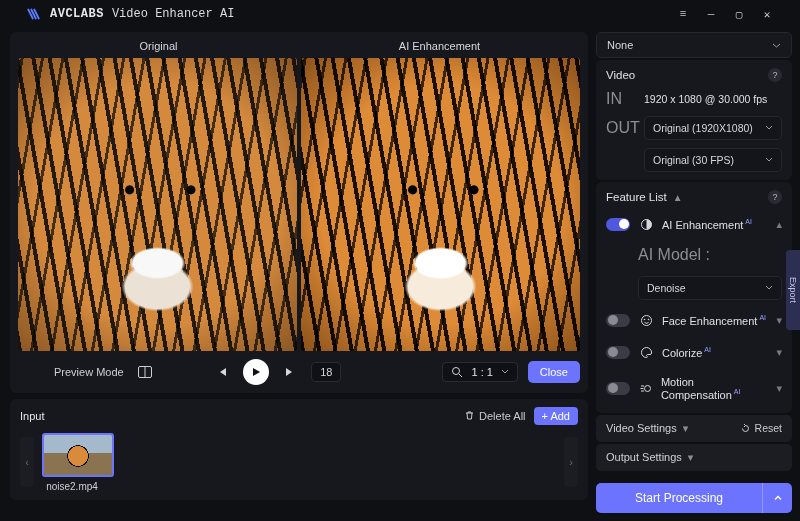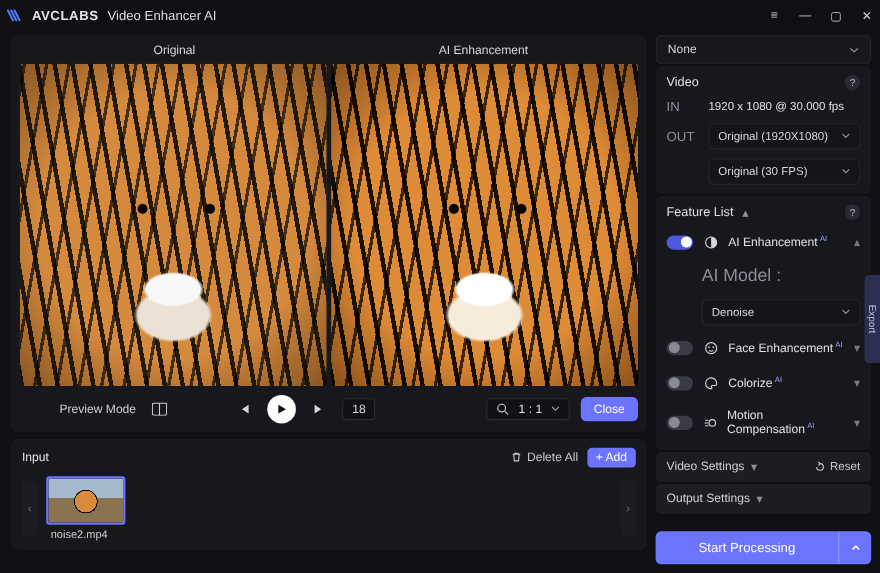--- a/index.html
+++ b/index.html
@@ -1,17 +1,17 @@
 <!DOCTYPE html>
 <html><head>
 <meta charset="utf-8">
 <style>
   * { box-sizing: border-box; margin: 0; padding: 0; }
   html, body { width: 800px; height: 521px; background: #0f1014; font-family: -apple-system, "Segoe UI", Arial, sans-serif; color: #e6e6e8; font-size: 11px; overflow: hidden; }
-  .titlebar { height: 28px; display: flex; align-items: center; padding: 0 5px; gap: 8px; }
+  .titlebar { height: 28px; display: flex; align-items: center; padding: 0 26px; gap: 8px; font-family: Liberation Mono, monospace; }
   .logo { display: flex; align-items: center; gap: 6px; }
   .logo-mark { width:18px; height:18px; display:flex; align-items:center; justify-content:center;}
   .logo-text { font-weight: 600; letter-spacing: .5px; font-size: 12px; }
   .app-title { font-size: 12px; color:#dcdce0; font-weight:500;}
   .wincontrols { margin-left: auto; display: flex; gap: 14px; color:#c9c9ce; }
   .wincontrols span { width:14px; text-align:center; cursor:pointer;}
   .body { display:flex; height: calc(521px - 28px); }
   .left { flex:1; padding: 4px 8px 8px 10px; display:flex; flex-direction:column; gap:6px;}
   .rightcol { width: 204px; display:flex; flex-direction:column; }
   .right { flex:1; padding:4px 8px 0 0; display:flex; flex-direction:column; gap:2px; overflow:hidden;}
@@ -56,21 +56,21 @@
       position:relative;}
   .thumb .pic .inner::after{content:""; position:absolute; left:30%; top:25%; width:40%; height:55%; background: radial-gradient(circle,#d98a3a 0 55%,#000 56% 60%, transparent 61%);}    
   .thumb .name{ text-align:center; font-size:10px; color:#cfcfd4; padding-top:4px;}
   
   .select { background:#17181d; border:1px solid #26272e; border-radius:5px; padding:6px 10px; display:flex; align-items:center; justify-content:space-between; font-size:11px; color:#d6d6da; cursor:pointer;}
   .select.small{ padding:5px 8px; font-size:10.5px; background:#14151a;}
   .panel { background:#17181d; border-radius:6px; padding:8px 10px; display:flex; flex-direction:column; gap:8px;}
   .panelhdr { display:flex; align-items:center; color:#e0e0e4; font-size:11.5px;}
   .help { margin-left:auto; width:14px; height:14px; border-radius:50%; background:#2a2b32; color:#b8b8be; display:flex; align-items:center; justify-content:center; font-size:9px; cursor:pointer;}
   .kv { display:flex; align-items:center; gap:10px;}
-  .kv .k{ width:28px; color:#8d8d95; font-size:12px;}
+  .kv .k{ width:28px; color:#8d8d95; font-size:16px;}
   .kv .v{ color:#e0e0e4; font-size:10.5px;}
   .featurehdr { display:flex; align-items:center; gap:6px; color:#e0e0e4; font-size:11.5px;}
   .featurehdr .caret{ color:#8d8d95; margin-left:2px;}
   .feature { display:flex; align-items:center; gap:8px; padding:4px 0;}
   .toggle { width:24px; height:13px; border-radius:7px; background:#3a3b44; position:relative; cursor:pointer; flex:none;}
   .toggle .knob{ position:absolute; top:1.5px; left:1.5px; width:10px; height:10px; border-radius:50%; background:#8a8a92;}
   .toggle.on{ background:#5058e0;}
   .toggle.on .knob{ left:12.5px; background:#fff;}
   .ficon{ width:16px; height:16px; display:flex; align-items:center; justify-content:center; color:#d6d6da;}
   .fname{ font-size:11px; color:#e0e0e4;}

